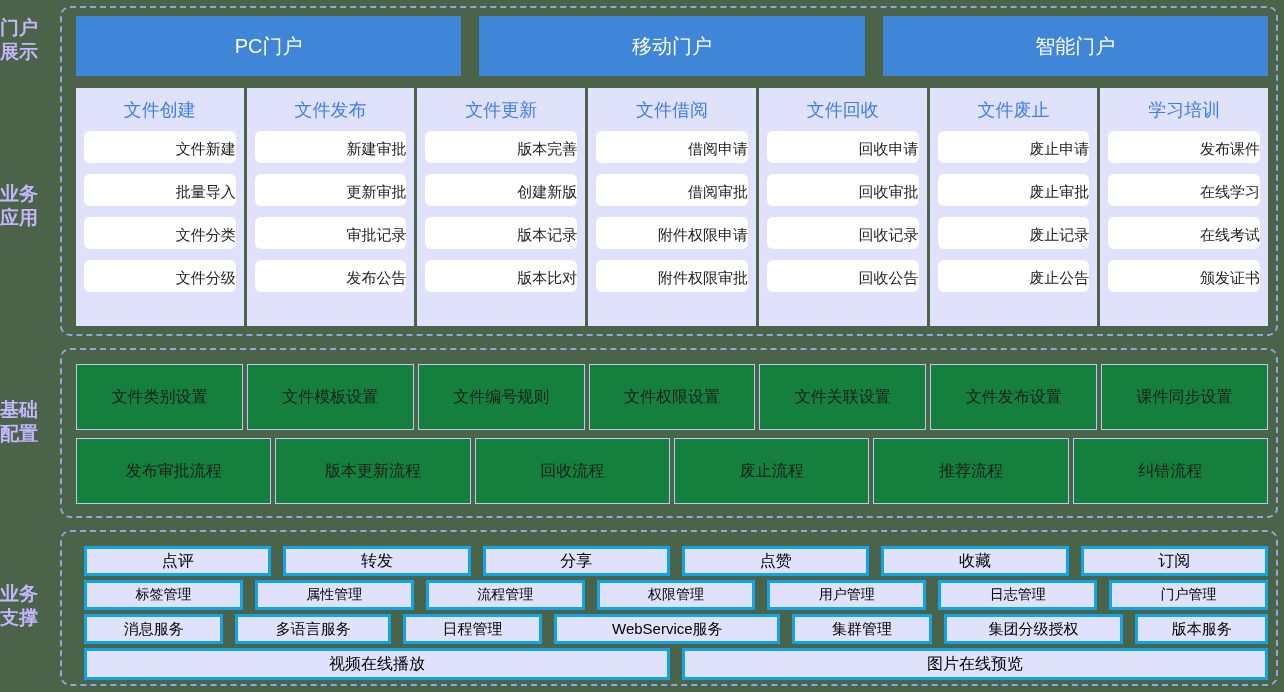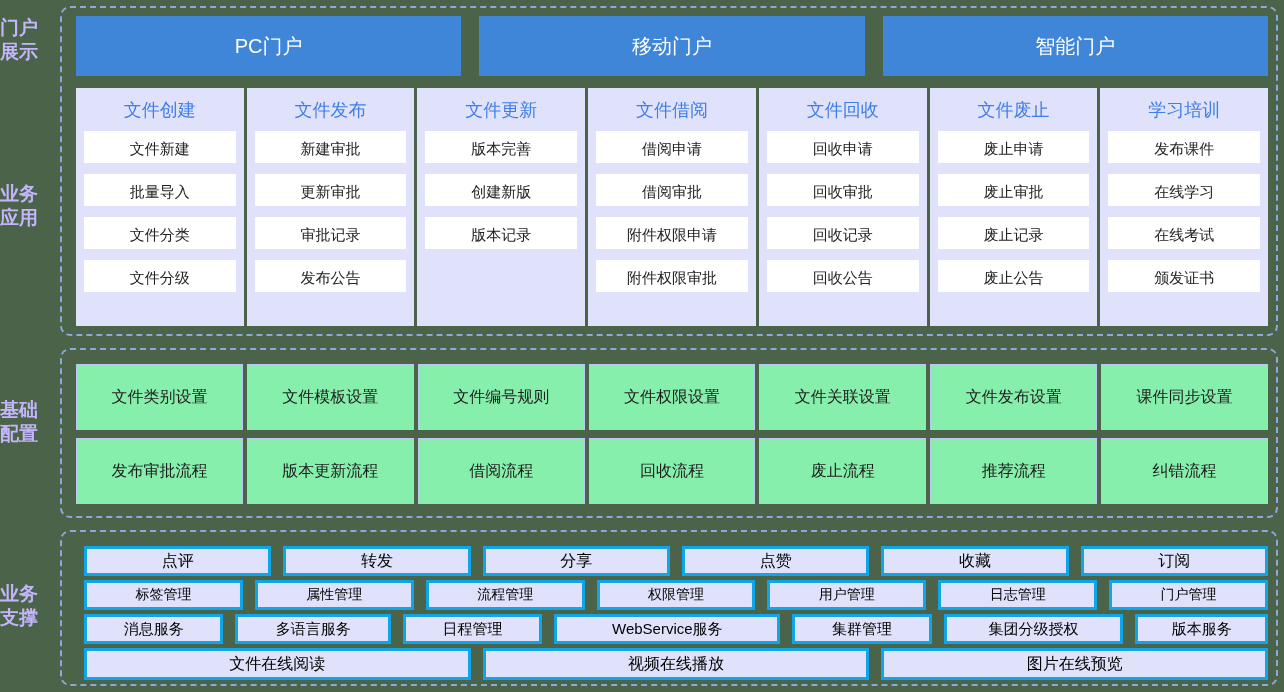--- a/index.html
+++ b/index.html
@@ -61,36 +61,37 @@
   .app-col-title{
     color:#3f7ee8;font-size:18px;font-weight:400;
     text-align:center;height:32px;line-height:32px;
     margin-bottom:5px;
   }
   .app-item{
     background:#ffffff;
     color:#222222;
     font-size:15px;
     height:32px;line-height:36px;
-    text-align:center;
+    text-align:right;
     margin-bottom:11px;
     box-sizing:border-box;
+    border-radius:6px;
   }
   .app-item:last-child{margin-bottom:0;}
 
   
   .cfg-row{
     position:absolute;left:76px;width:1192px;height:66px;
     display:flex;gap:4px;
   }
   #cfg-row-1{top:364px;}
   #cfg-row-2{top:438px;}
   .cfg-cell{
     flex:1;
-    background:#86efac;
+    background:#15803d;
     border:1px solid #b9c9ef;
     color:#1d1d1d;
     font-size:16px;
     display:flex;align-items:center;justify-content:center;
     box-sizing:border-box;
   }
 
   
   .sup-row{
     position:absolute;left:76px;width:1192px;
@@ -164,20 +165,21 @@
       <div class="app-item">更新审批</div>
       <div class="app-item">审批记录</div>
       <div class="app-item">发布公告</div>
     </div>
 
     <div class="app-col">
       <div class="app-col-title">文件更新</div>
       <div class="app-item">版本完善</div>
       <div class="app-item">创建新版</div>
       <div class="app-item">版本记录</div>
+      <div class="app-item">版本比对</div>
     </div>
 
     <div class="app-col">
       <div class="app-col-title">文件借阅</div>
       <div class="app-item">借阅申请</div>
       <div class="app-item">借阅审批</div>
       <div class="app-item">附件权限申请</div>
       <div class="app-item">附件权限审批</div>
     </div>
 
@@ -213,21 +215,20 @@
     <div class="cfg-cell">文件编号规则</div>
     <div class="cfg-cell">文件权限设置</div>
     <div class="cfg-cell">文件关联设置</div>
     <div class="cfg-cell">文件发布设置</div>
     <div class="cfg-cell">课件同步设置</div>
   </div>
 
   <div class="cfg-row" id="cfg-row-2">
     <div class="cfg-cell">发布审批流程</div>
     <div class="cfg-cell">版本更新流程</div>
-    <div class="cfg-cell">借阅流程</div>
     <div class="cfg-cell">回收流程</div>
     <div class="cfg-cell">废止流程</div>
     <div class="cfg-cell">推荐流程</div>
     <div class="cfg-cell">纠错流程</div>
   </div>
 
   <div class="sup-row" id="sup-row-1">
     <div class="sup-cell">点评</div>
     <div class="sup-cell">转发</div>
     <div class="sup-cell">分享</div>
@@ -250,18 +251,17 @@
     <div class="sup-cell" style="flex: 1 1 0%;">消息服务</div>
     <div class="sup-cell" style="flex: 1.12 1 0%;">多语言服务</div>
     <div class="sup-cell" style="flex: 1 1 0%;">日程管理</div>
     <div class="sup-cell" style="flex: 1.65 1 0%;">WebService服务</div>
     <div class="sup-cell" style="flex: 1 1 0%;">集群管理</div>
     <div class="sup-cell" style="flex: 1.3 1 0%;">集团分级授权</div>
     <div class="sup-cell" style="flex: 0.95 1 0%;">版本服务</div>
   </div>
 
   <div class="sup-row" id="sup-row-4">
-    <div class="sup-cell">文件在线阅读</div>
     <div class="sup-cell">视频在线播放</div>
     <div class="sup-cell">图片在线预览</div>
   </div>
 
 </div>
 
 </body></html>

